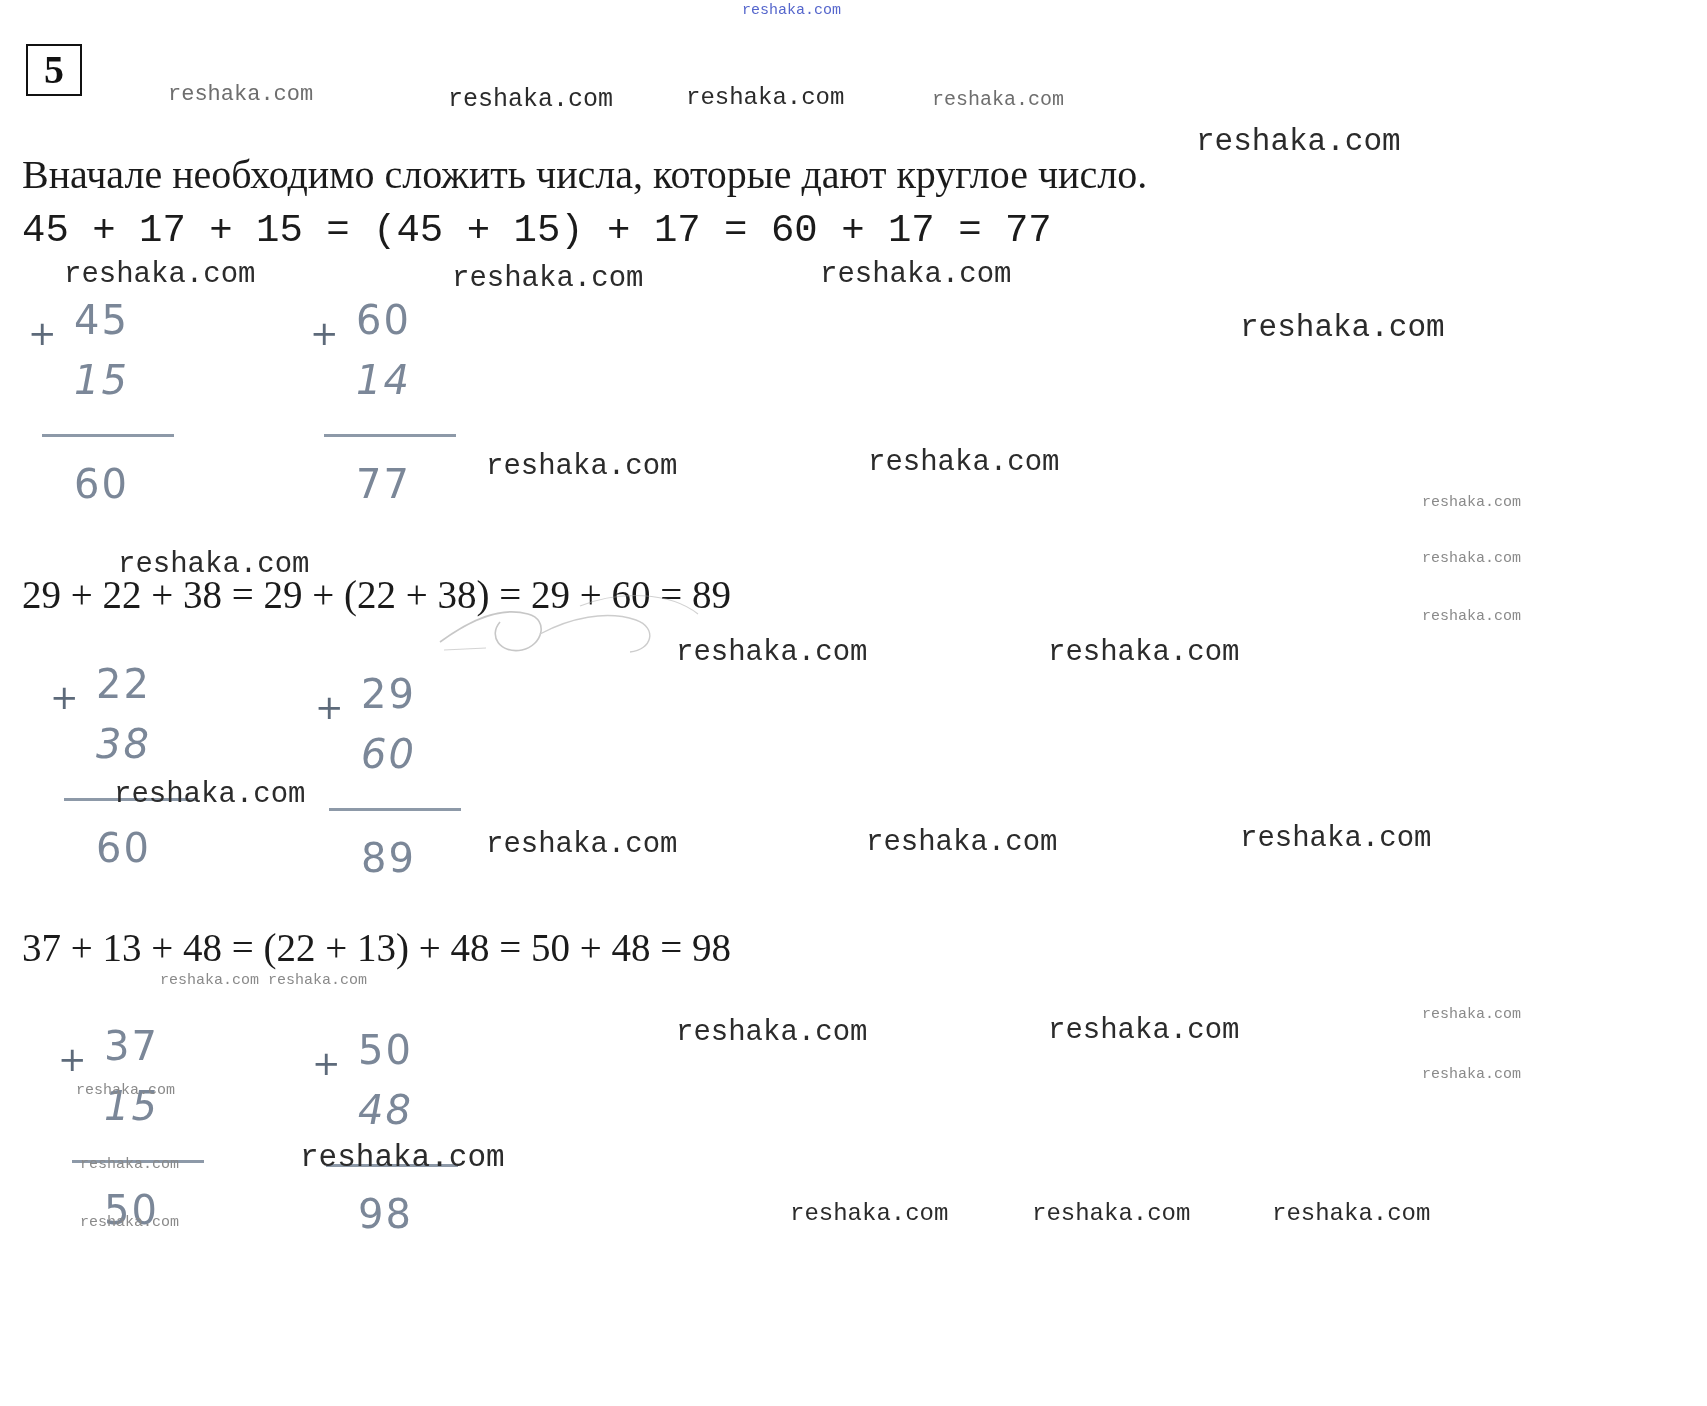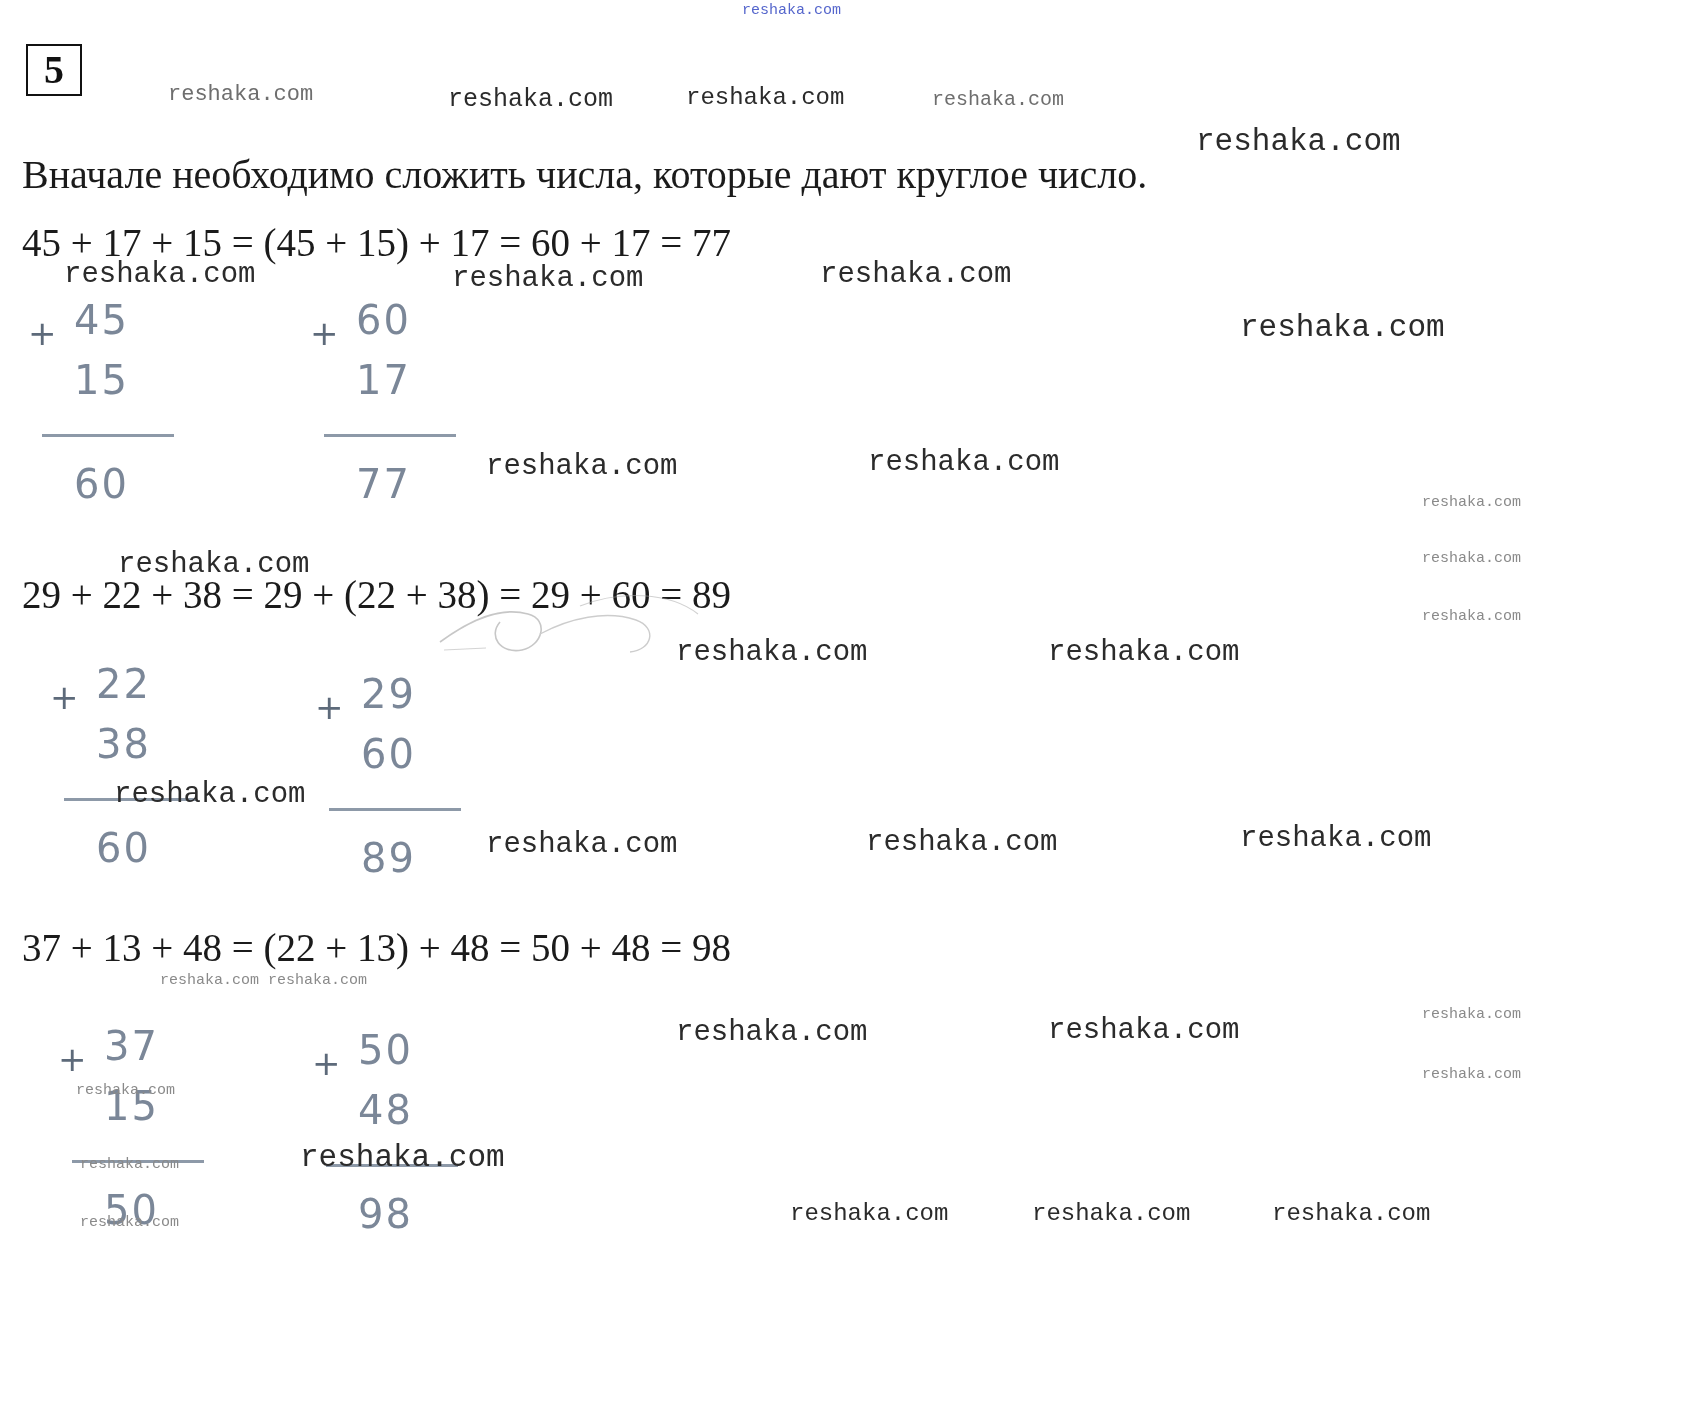--- a/index.html
+++ b/index.html
@@ -42,21 +42,21 @@
     font-size: 39px;
     line-height: 46px;
     white-space: nowrap;
     color: #1b1b1b;
   }
   .intro {
     left: 22px;
     top: 152px;
     font-size: 40px;
   }
-  .eq1 { left: 22px; top: 220px; }
+  .eq1 { left: 22px; top: 208px; font-family: Liberation Mono, monospace; }
   .eq2 { left: 22px; top: 572px; }
   .eq3 { left: 22px; top: 925px; }
 
   
   .vadd {
     position: absolute;
     font-family: "DejaVu Sans", sans-serif;
     color: #7b8798;
     font-size: 40px;
     line-height: 1;
@@ -71,20 +71,21 @@
     position: absolute;
     left: 46px;
     top: 14px;
     letter-spacing: 2px;
   }
   .vadd .n2 {
     position: absolute;
     left: 46px;
     top: 74px;
     letter-spacing: 2px;
+    font-style: italic;
   }
   .vadd .rule {
     position: absolute;
     left: 14px;
     top: 148px;
     width: 132px;
     height: 3px;
     background: #8d99a8;
   }
   .vadd .sum {
@@ -148,21 +149,21 @@
     <span class="plus p1">+</span>
     <span class="n1">45</span>
     <span class="n2">15</span>
     <span class="rule"></span>
     <span class="sum">60</span>
   </div>
 
   <div class="vadd va-2">
     <span class="plus p1">+</span>
     <span class="n1">60</span>
-    <span class="n2">17</span>
+    <span class="n2">14</span>
     <span class="rule"></span>
     <span class="sum">77</span>
   </div>
 
   <div class="vadd va-3">
     <span class="plus p1">+</span>
     <span class="n1">22</span>
     <span class="n2">38</span>
     <span class="rule"></span>
     <span class="sum">60</span>

